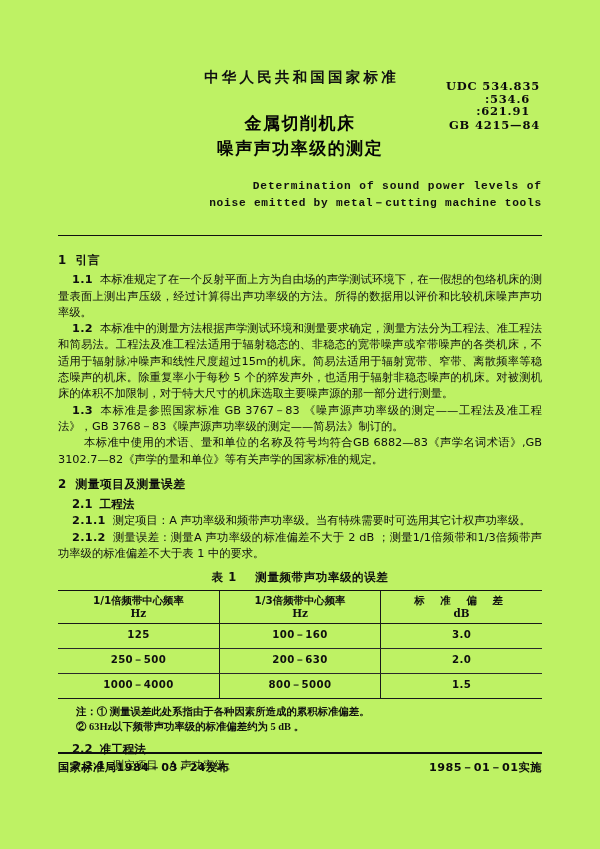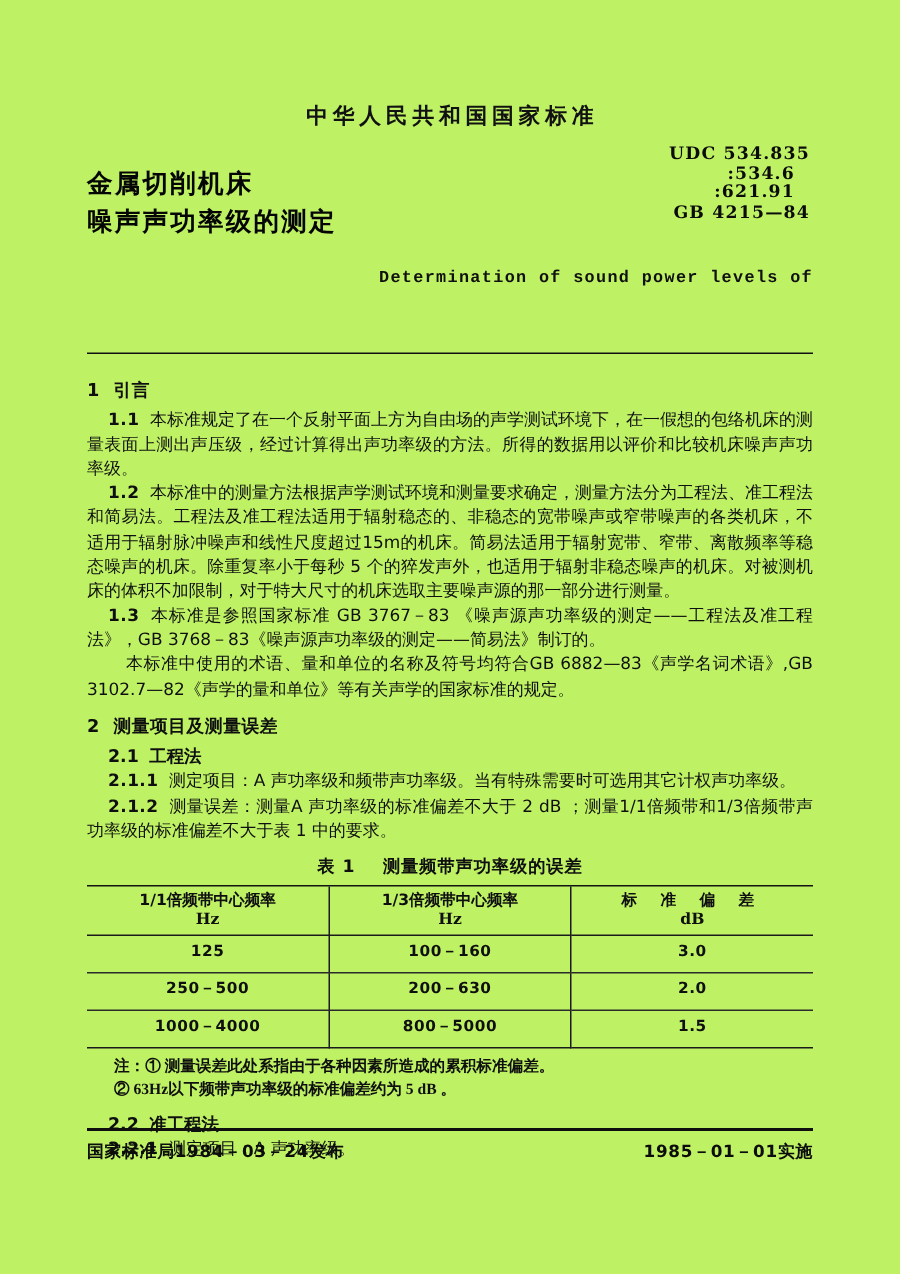--- a/index.html
+++ b/index.html
@@ -36,38 +36,38 @@
     text-align: center;
     font-size: 14.5px;
     font-weight: bold;
     letter-spacing: 3.2px;
     padding-left: 3px;
     color: #111;
   }
   .doc-code {
     position: absolute;
     right: 0px;
-    top: 28px;
+    top: 12px;
     width: 150px;
     font-family: "DejaVu Serif", "Liberation Serif", serif;
     font-weight: bold;
     font-size: 11.5px;
     line-height: 12.6px;
     letter-spacing: 0.8px;
     color: #0b0b0b;
     text-align: right;
   }
   .doc-code div { white-space: nowrap; }
   .doc-code .udc   { text-align: right; padding-right: 2px;}
   .doc-code .sub1  { padding-right: 12px;}
   .doc-code .sub2  { text-align: right; padding-right: 12px;}
   .doc-code .gb    { text-align: right; padding-right: 2px; margin-top: 1px;}
 
   .cn-title {
-    text-align: left;
+    text-align: center;
     font-size: 17px;
     font-weight: bold;
     letter-spacing: 1.5px;
     margin-top: 24px;
     line-height: 25px;
     color: #050505;
   }
   .cn-title .l2 { display: block; }
 
   .en-title {
@@ -227,20 +227,21 @@
       <div class="gb">GB 4215—84</div>
     </div>
 
     <div class="cn-title">
       <span class="l1">金属切削机床</span>
       <span class="l2">噪声声功率级的测定</span>
     </div>
 
     <div class="en-title">
       <span class="l1">Determination of sound power levels of</span>
+      <span class="l2">noise emitted by metal－cutting machine tools</span>
     </div>
   </div>
 
   <div class="hr-top"></div>
 
   <div class="body">
 
     <div class="sec-h">
       <span class="num">1</span><span>引言</span>
     </div>

